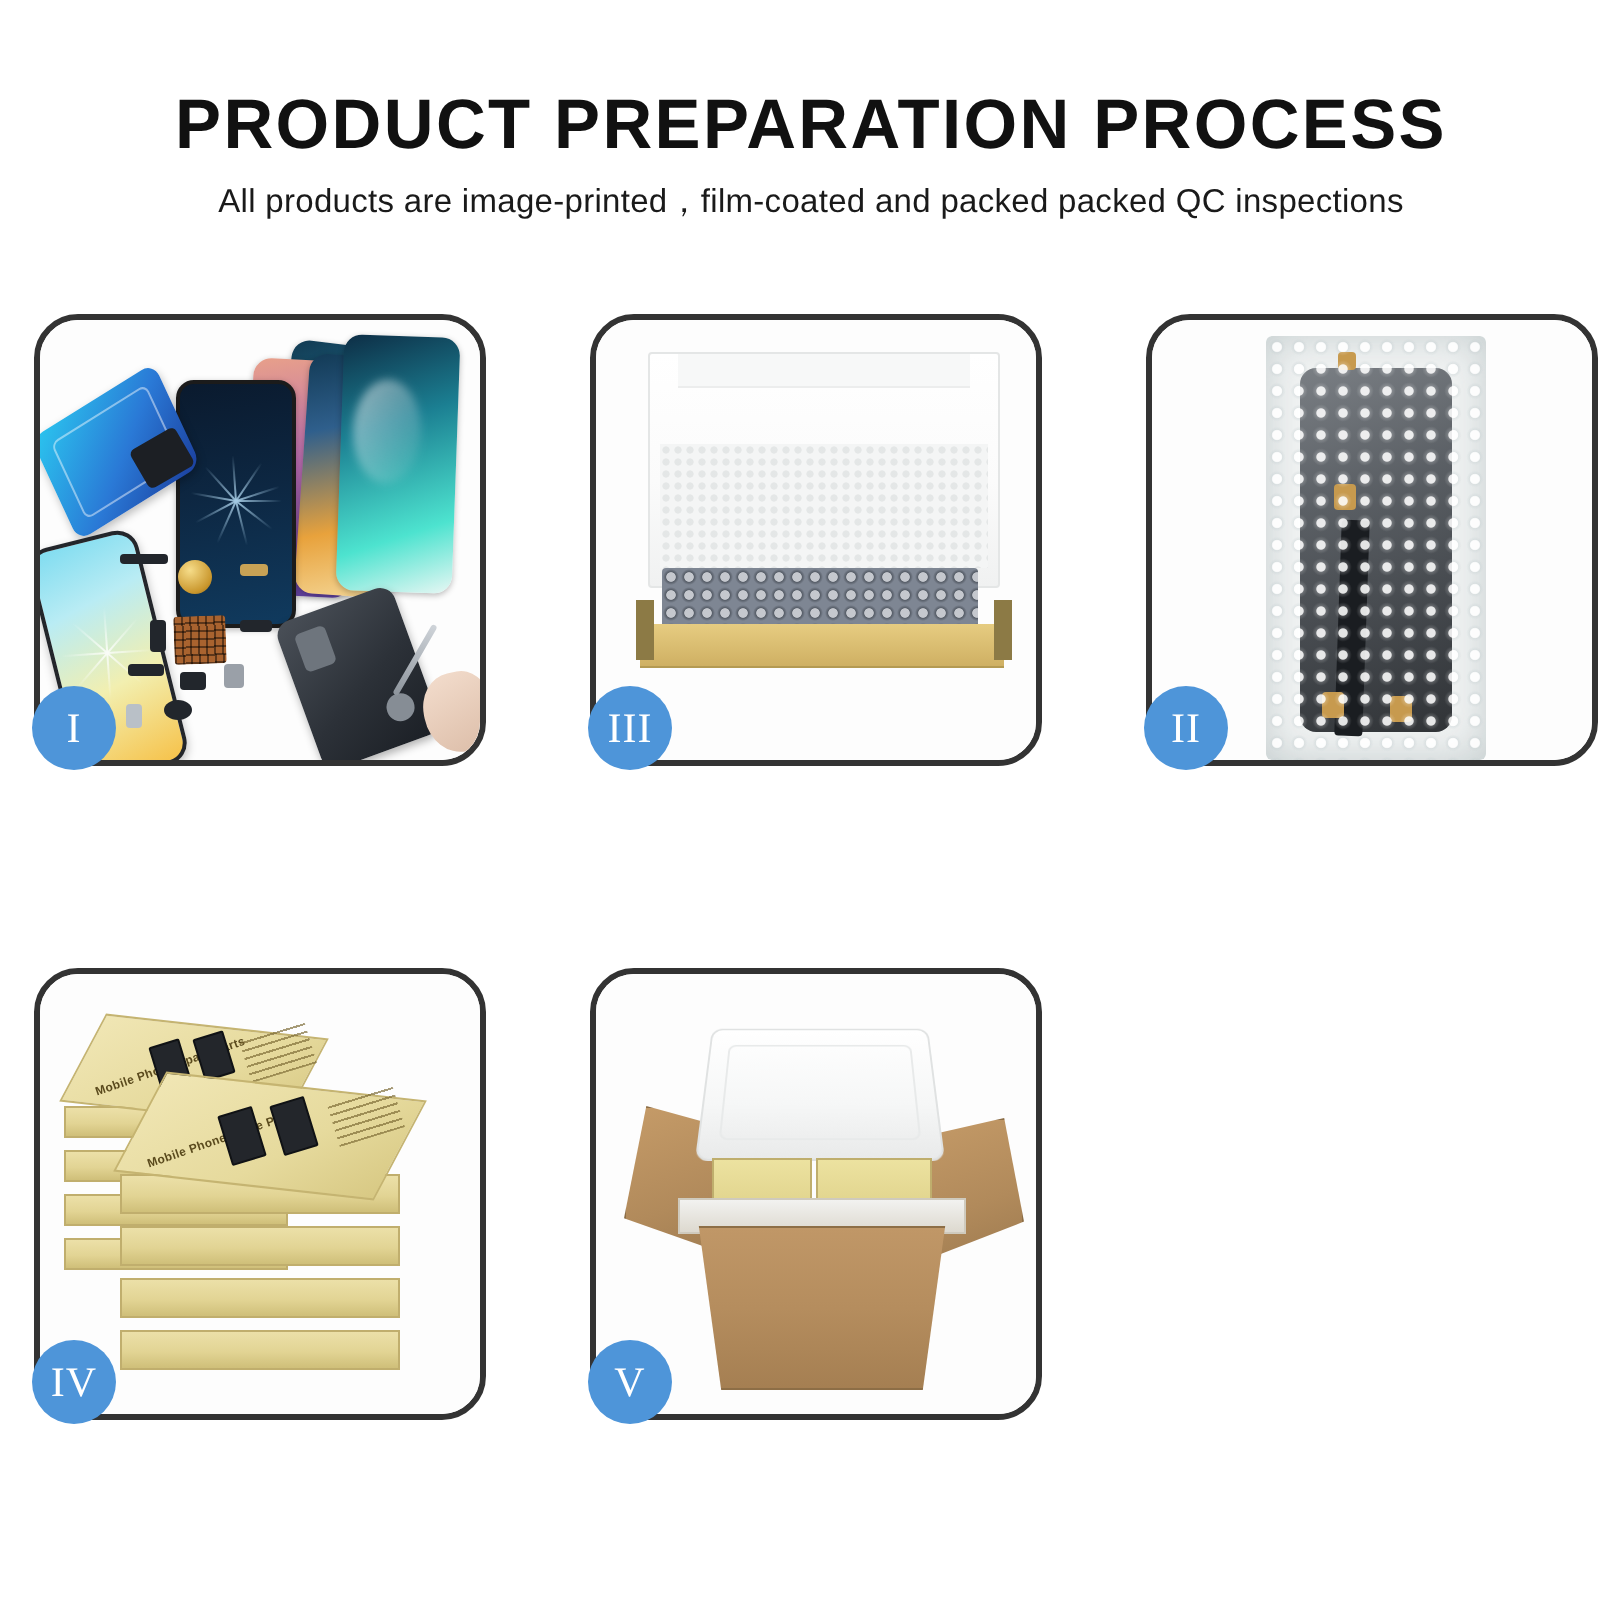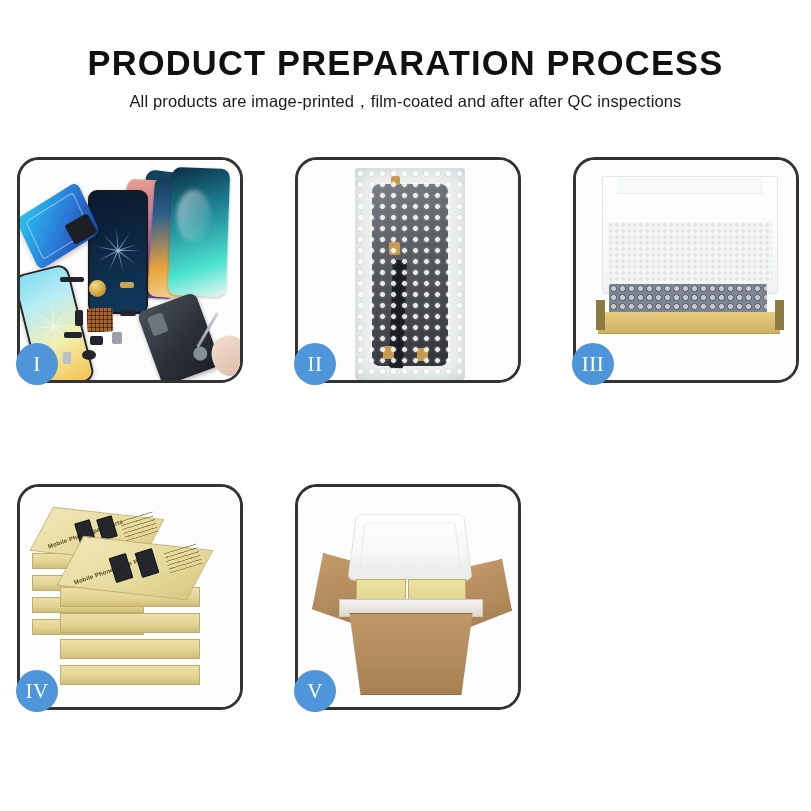--- a/index.html
+++ b/index.html
@@ -460,21 +460,21 @@
     border: 1px solid #977449;
   }
 </style>
 </head>
 <body>
 
 <div id="page">
 
   <div id="header">
     <div id="title">PRODUCT PREPARATION PROCESS</div>
-    <div id="subtitle">All products are image-printed，film-coated and after after QC inspections</div>
+    <div id="subtitle">All products are image-printed，film-coated and packed packed QC inspections</div>
   </div>
 
   <div id="grid">
 
     <div class="panel">
       <div class="panel-inner">
         <div class="scene">
           <div class="phone p1-back"></div>
           <div class="phone p1-purple"></div>
           <div class="phone p1-warm"></div>
@@ -522,47 +522,47 @@
           <div class="p1-tweezer"></div>
           <div class="p1-hand"></div>
         </div>
       </div>
       <div class="badge">I</div>
     </div>
 
     <div class="panel">
       <div class="panel-inner">
         <div class="scene">
+          <div class="iii-lid"></div>
+          <div class="iii-foam"></div>
+          <div class="iii-tray"></div>
+          <div class="iii-bubble"></div>
+          <div class="iii-tray-front"></div>
+          <div class="iii-side" style="left:20px;"></div>
+          <div class="iii-side" style="left:199px;"></div>
+        </div>
+      </div>
+      <div class="badge">III</div>
+    </div>
+
+    <div class="panel">
+      <div class="panel-inner">
+        <div class="scene">
           <div class="bubblepack">
             <div class="pack-screen"></div>
             <div class="pack-flex"></div>
             <div class="pack-conn" style="left:34px;top:74px;"></div>
             <div class="pack-conn" style="left:28px;top:178px;"></div>
             <div class="pack-conn" style="left:62px;top:180px;"></div>
             <div class="pack-conn" style="left:36px;top:8px;width:9px;height:9px;"></div>
             <div class="bubble-overlay"></div>
           </div>
         </div>
       </div>
       <div class="badge">II</div>
-    </div>
-
-    <div class="panel">
-      <div class="panel-inner">
-        <div class="scene">
-          <div class="iii-lid"></div>
-          <div class="iii-foam"></div>
-          <div class="iii-tray"></div>
-          <div class="iii-bubble"></div>
-          <div class="iii-tray-front"></div>
-          <div class="iii-side" style="left:20px;"></div>
-          <div class="iii-side" style="left:199px;"></div>
-        </div>
-      </div>
-      <div class="badge">III</div>
     </div>
 
     <div class="panel">
       <div class="panel-inner">
         <div class="scene">
 
           <div class="stack-box" style="left:12px;top:66px;width:112px;height:16px;"></div>
           <div class="stack-box" style="left:12px;top:88px;width:112px;height:16px;"></div>
           <div class="stack-box" style="left:12px;top:110px;width:112px;height:16px;"></div>
           <div class="stack-box" style="left:12px;top:132px;width:112px;height:16px;"></div>

